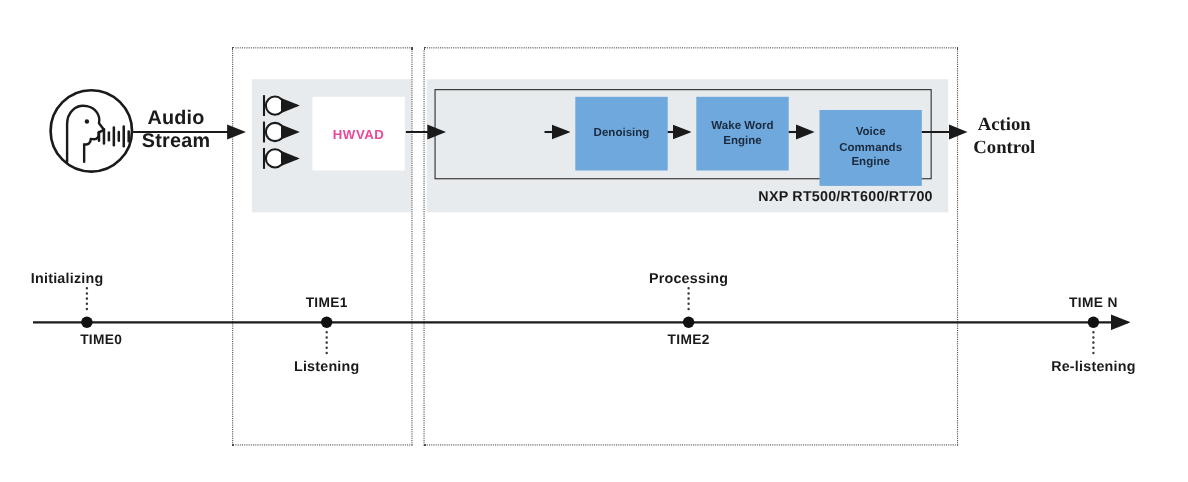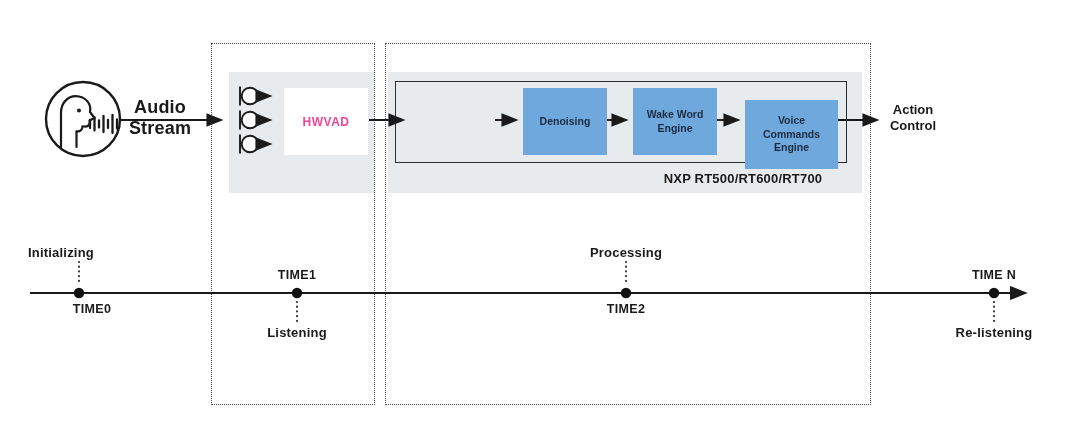--- a/index.html
+++ b/index.html
@@ -16,22 +16,22 @@
     font-size:12px;font-weight:600;letter-spacing:.5px;color:#ec4899;
   }
   .blue-block{
     background:#6fa8dc;color:#1b2b3f;display:flex;align-items:center;justify-content:center;
     text-align:center;font-size:10.5px;font-weight:600;line-height:1.3;padding:0 4px;box-sizing:border-box;
   }
   .lbl{position:absolute;text-align:center;}
   .flow-lbl{font-size:18px;font-weight:700;letter-spacing:.2px;}
   .state-lbl{font-size:13px;font-weight:600;letter-spacing:.2px;}
   .time-lbl{font-size:12.5px;font-weight:700;letter-spacing:.3px;}
-  .chip-lbl{font-size:13px;font-weight:700;letter-spacing:.2px;}
-  .out-lbl{font-size:13px;font-weight:600;line-height:1.25;}
+  .chip-lbl{font-size:13px;font-weight:700;text-align:right;letter-spacing:.2px;}
+  .out-lbl{font-size:17px;font-weight:600;line-height:1.25;font-family:Liberation Serif, serif;}
   svg.overlay{position:absolute;left:0;top:0;pointer-events:none;}
 </style>
 </head>
 <body>
 
 <div class="canvas">
 
   <div class="abs panel" style="left:229px;top:72px;width:145px;height:121px;"></div>
   <div class="abs panel" style="left:388px;top:72px;width:474px;height:121px;"></div>
 

